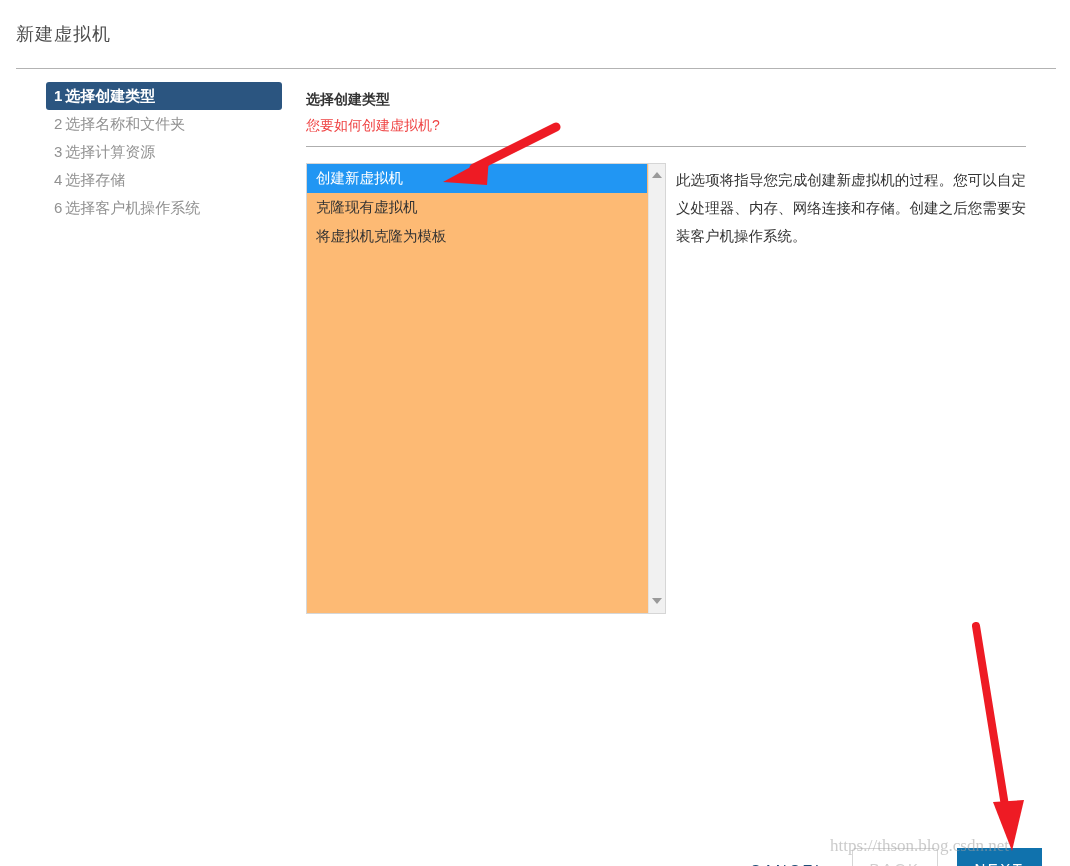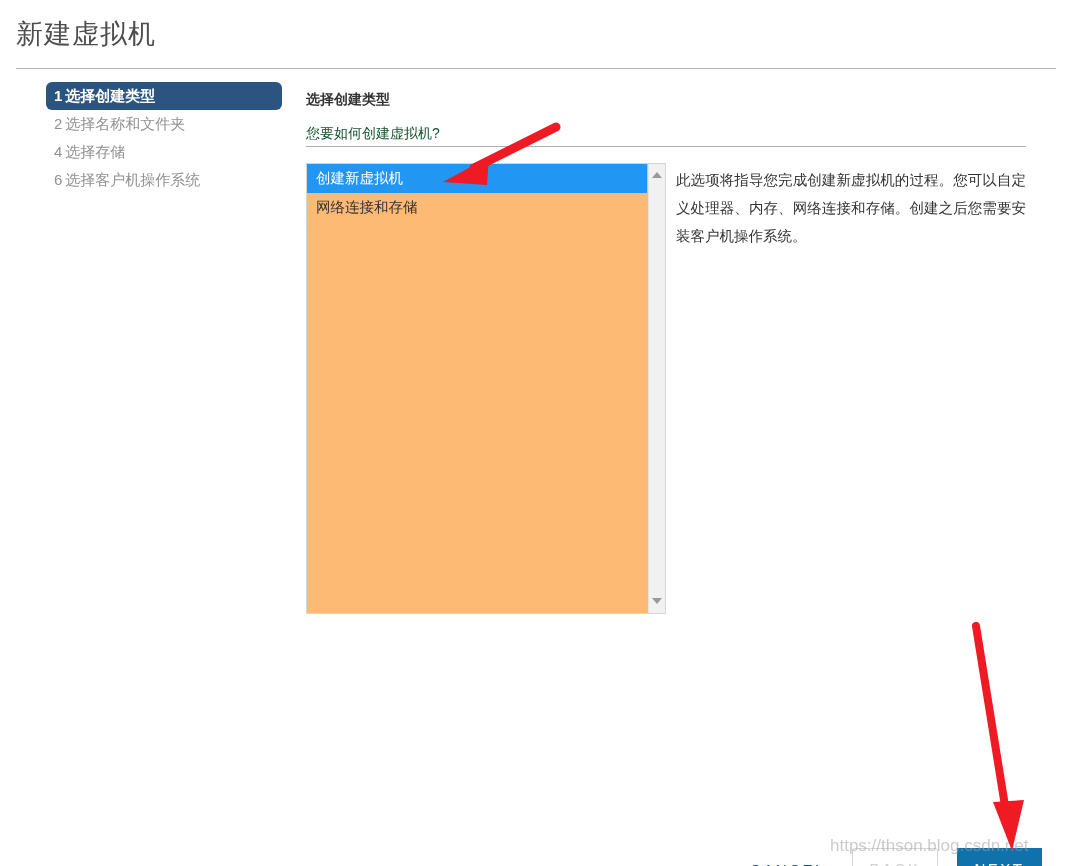--- a/index.html
+++ b/index.html
@@ -15,21 +15,21 @@
     font-family: "Liberation Sans", "DejaVu Sans", sans-serif;
     color: #333333;
     -webkit-font-smoothing: antialiased;
   }
 
   
   #wizard-title {
     position: absolute;
     left: 16px;
     top: 14px;
-    font-size: 27px;
+    font-size: 18px;
     font-weight: 400;
     color: #4d4d4d;
     letter-spacing: 1px;
     line-height: 40px;
   }
   #header-divider {
     position: absolute;
     left: 16px;
     top: 68px;
     width: 1040px;
@@ -55,42 +55,41 @@
     cursor: pointer;
   }
   .step .step-num {
     font-weight: 400;
     margin-right: 3px;
   }
   .step.active {
     background: #2b5580;
     color: #ffffff;
     font-weight: bold;
-    border-radius: 6px;
   }
   .step.active .step-num { font-weight: bold; }
 
   
   #content-panel {
     position: absolute;
     left: 306px;
     top: 88px;
     width: 720px;
   }
   #content-heading {
     font-size: 14px;
     font-weight: bold;
     color: #333333;
     line-height: 22px;
   }
   #content-question {
     font-size: 14px;
-    color: #14532d;
+    color: #ef4444;
     line-height: 22px;
-    margin-top: 12px;
+    margin-top: 4px;
   }
   #content-divider {
     position: absolute;
     left: 306px;
     top: 146px;
     width: 720px;
     height: 1px;
     background: #aeaeae;
   }
 
@@ -231,54 +230,58 @@
 
   
   #watermark {
     position: absolute;
     left: 830px;
     top: 836px;
     font-size: 17px;
     color: rgba(160,160,160,0.55);
     white-space: nowrap;
     pointer-events: none;
-    font-family: Liberation Sans, sans-serif;
+    font-family: Liberation Serif, serif;
   }
 </style>
 </head>
 <body>
 
 <div id="wizard-title">新建虚拟机</div>
 <div id="header-divider"></div>
 
 <div id="wizard-sidebar">
   <div class="step active">
     <span class="step-num">1</span><span>选择创建类型</span>
   </div>
   <div class="step">
     <span class="step-num">2</span><span>选择名称和文件夹</span>
+  </div>
+  <div class="step">
+    <span class="step-num">3</span><span>选择计算资源</span>
   </div>
   <div class="step">
     <span class="step-num">4</span><span>选择存储</span>
   </div>
   <div class="step">
     <span class="step-num">6</span><span>选择客户机操作系统</span>
   </div>
 </div>
 
 <div id="content-panel">
   <div id="content-heading">选择创建类型</div>
   <div id="content-question">您要如何创建虚拟机?</div>
 </div>
 <div id="content-divider"></div>
 
 <div id="creation-type-listbox">
   <div id="listbox-options">
     <div class="list-option selected">创建新虚拟机</div>
-    <div class="list-option">网络连接和存储</div>
+    <div class="list-option">克隆现有虚拟机</div>
+    <div class="list-option">将虚拟机克隆为模板</div>
   </div>
   <div id="listbox-scrollbar">
     <div class="sb-arrow" id="scrollbar-up-arrow">
       <span class="tri tri-up"></span>
     </div>
     <div class="sb-arrow" id="scrollbar-down-arrow">
       <span class="tri tri-down"></span>
     </div>
   </div>
 </div>

